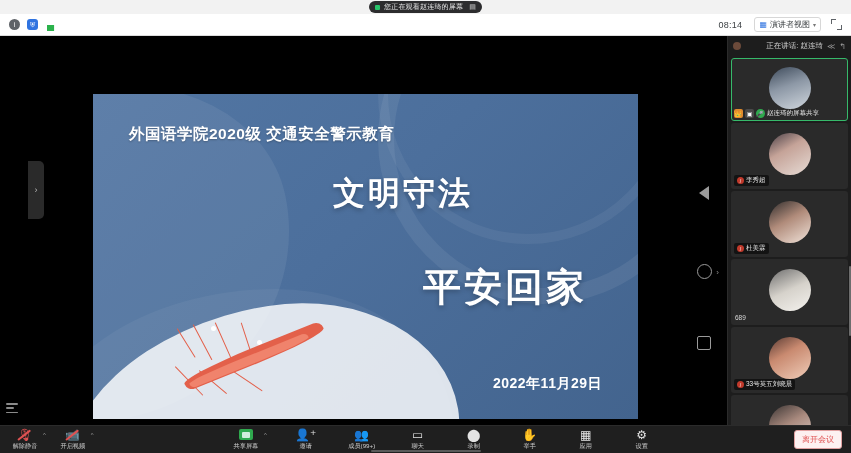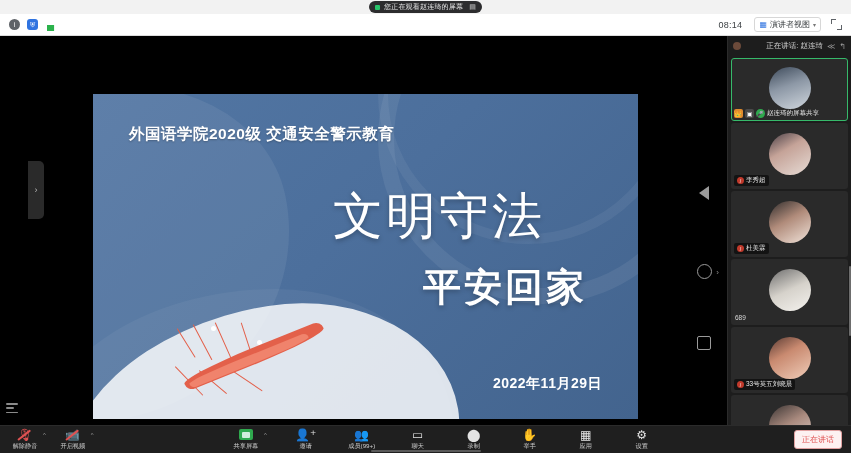--- a/index.html
+++ b/index.html
@@ -108,22 +108,22 @@
     border-radius:60% 45% 30% 55%/70% 60% 45% 35%;
     transform:rotate(-9deg);
   }
   #slide .subtitle{
     position:absolute; left:36px; top:30px;
     color:#ffffff; font-size:15.5px; letter-spacing:.5px;
     font-weight:600; text-shadow:0 1px 2px rgba(0,0,0,.25);
     white-space:nowrap;
   }
   #slide .title1{
-    position:absolute; left:240px; top:89px;
-    color:#ffffff; font-size:50px; font-weight:400; letter-spacing:3px;
+    position:absolute; left:240px; top:78px;
+    color:#ffffff; font-size:32px; font-weight:700; letter-spacing:3px;
     text-shadow:0 2px 5px rgba(0,0,0,.28);
     white-space:nowrap;
   }
   #slide .title2{
     position:absolute; left:330px; top:168px;
     color:#ffffff; font-size:38px; font-weight:800; letter-spacing:3px;
     text-shadow:0 2px 5px rgba(0,0,0,.28);
     white-space:nowrap;
   }
   #slide .date{
@@ -450,17 +450,17 @@
       <span class="lbl">应用</span>
     </div>
 
     <div class="tb-item">
       <span class="glyph">⚙</span>
       <span class="lbl">设置</span>
     </div>
   </div>
 
   <div class="tb-right">
-    <div id="leave-btn">正在讲话</div>
+    <div id="leave-btn">离开会议</div>
   </div>
 </div>
 
 <div id="gesture"></div>
 
 </body></html>

